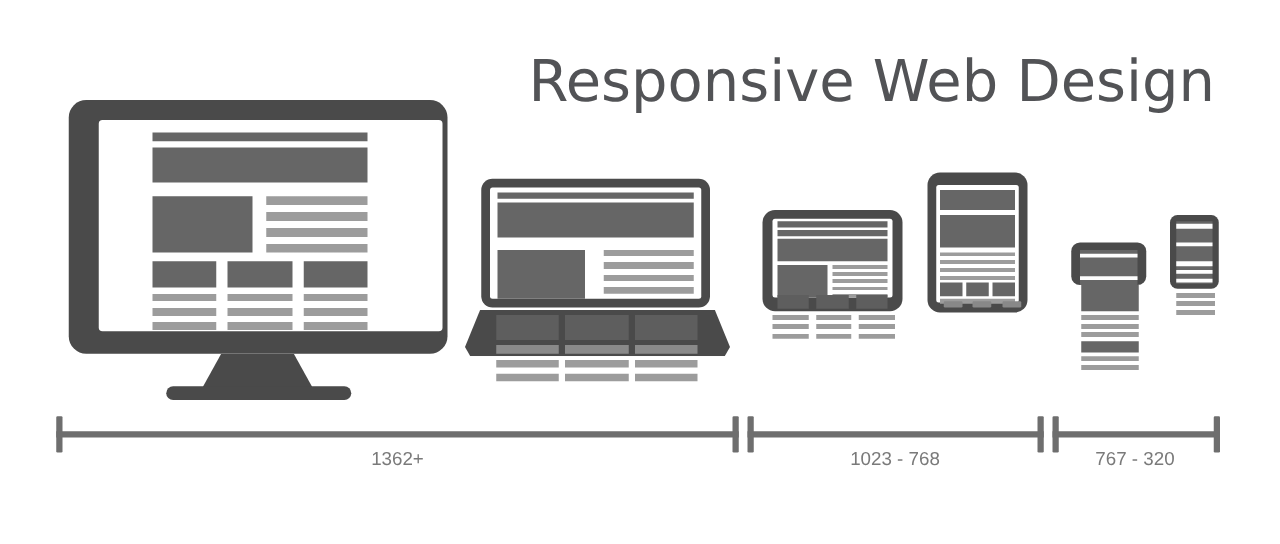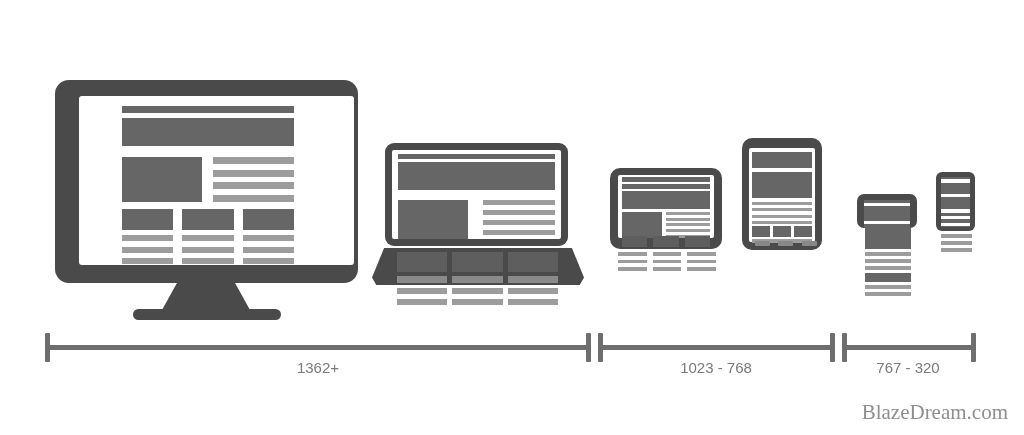--- a/index.html
+++ b/index.html
@@ -109,20 +109,21 @@
 
   
   .watermark{position:absolute;top:400px;right:16px;font-family:"Liberation Serif",serif;
              font-size:21px;color:#8e8e8e;}
 </style>
 </head>
 <body>
 
 <div class="canvas">
 
+  <div class="title">Responsive Web Design</div>
 
   <div class="abs desktop">
     <div class="abs mon-frame frame-bg">
       <div class="abs mon-screen"></div>
     </div>
     <div class="abs mon-page">
       <div class="mon-nav dark"></div>
       <div class="mon-hero dark"></div>
       <div class="mon-row">
         <div class="mon-img dark"></div>
@@ -264,15 +265,14 @@
     <div class="abs tick" style="left:598px;"></div>
     <div class="abs tick" style="left:830px;"></div>
     <div class="abs tick" style="left:842px;"></div>
     <div class="abs tick" style="left:971px;"></div>
 
     <div class="abs rlabel" style="left:168px;">1362+</div>
     <div class="abs rlabel" style="left:566px;text-align:center;">1023 - 768</div>
     <div class="abs rlabel" style="left:758px;">767 - 320</div>
   </div>
 
-  <div class="watermark">BlazeDream.com</div>
 
 </div>
 
 </body></html>

